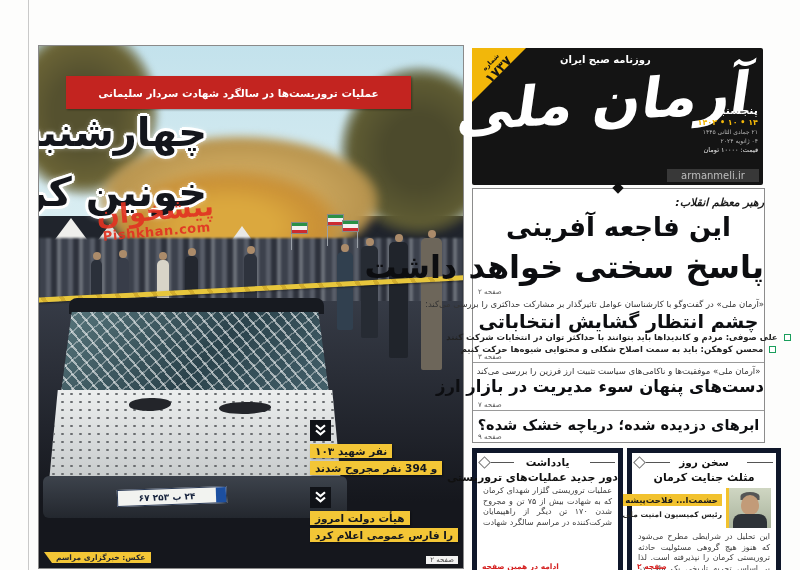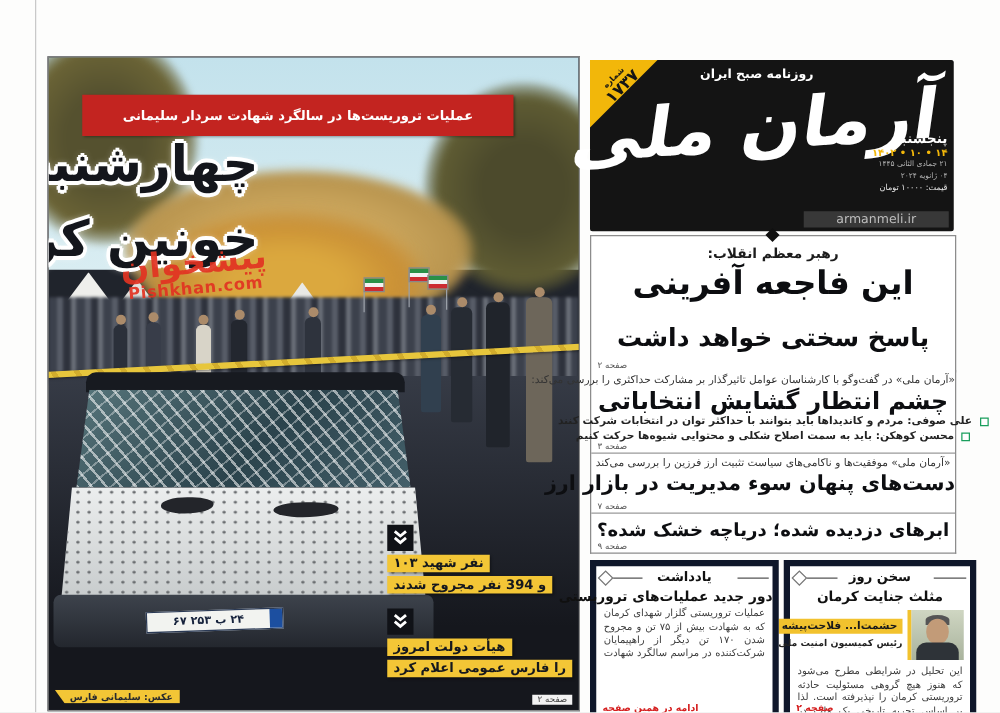--- a/index.html
+++ b/index.html
@@ -59,29 +59,29 @@
   #issue-txt{left:1px;top:9px;width:46px;text-align:center;transform:rotate(-45deg);color:#151515;line-height:1.05;}
   #issue-txt .lbl{font-size:6.5px;font-weight:bold;display:block;}
   #issue-txt .num{font-size:13px;font-weight:bold;display:block;letter-spacing:1px;}
   #tagline{left:88px;top:6px;color:#fff;font-size:10px;font-weight:bold;}
   #logo{right:14px;top:26px;color:#fff;font-size:56px;font-weight:bold;transform:skewX(-12deg) rotate(-4deg);white-space:nowrap;line-height:1;}
   #dateblock{left:6px;top:56px;width:62px;text-align:right;direction:rtl;right:auto;position:absolute;left:auto;right:5px;margin-left:32px;}
   #dateblock .wd{color:#fff;font-size:11px;font-weight:bold;line-height:13px;}
   #dateblock .df{color:#f2b70a;font-size:8px;font-weight:bold;line-height:11px;}
   #dateblock .dh,#dateblock .dg{color:#b5b5b5;font-size:6px;line-height:8.5px;}
   #dateblock .pr{color:#e8e8e8;font-size:6.5px;line-height:10px;}
-  #site{right:4px;bottom:3px;width:92px;background:#383838;color:#bdbdbd;font-size:10px;text-align:center;padding:1px 12px;direction:ltr;}
+  #site{right:4px;bottom:3px;width:92px;background:#383838;color:#bdbdbd;font-size:10px;text-align:center;padding:1px 0;direction:ltr;}
   
   .hbox{left:472px;width:291px;border:1px solid #8c8c8c;background:#fff;}
   #lead-box{top:188px;height:108px;}
   #lead-diamond{left:141px;top:-5px;width:8px;height:8px;background:#101010;transform:rotate(45deg);}
-  #lead-kicker{margin-top:7px;text-align:center;font-size:11px;font-weight:bold;color:#1c1c1c;}
+  #lead-kicker{margin-top:7px;font-size:11px;font-weight:bold;color:#1c1c1c;font-style:italic;}
   .big-hl{text-align:center;font-weight:bold;color:#0c0d10;white-space:nowrap;}
   #lead-h1{font-size:26px;margin-top:3px;}
-  #lead-h2{font-size:20px;margin-top:16px;}
+  #lead-h2{font-size:32px;margin-top:6px;}
   .pageref{position:absolute;right:auto;left:5px;bottom:1px;font-size:7px;color:#555;}
   #sections-box{top:296px;height:146px;border-top:none;}
   .sec{position:relative;}
   .sec+.sec{border-top:1px solid #9a9a9a;}
   .sec-kicker{text-align:center;font-size:8.5px;color:#333;padding-top:3px;white-space:nowrap;}
   .sec-hl{text-align:center;font-weight:bold;color:#0d0e11;white-space:nowrap;}
   #sec2{height:66px;}#sec3{height:47px;}#sec4{height:31px;}
   #sec2 .sec-hl{font-size:19px;margin-top:1px;}
   #sec3 .sec-hl{font-size:16.5px;margin-top:1px;}
   #sec4 .sec-hl{font-size:14.5px;margin-top:6px;}
@@ -180,21 +180,21 @@
       <span class="chev" style="margin-top:9px;">
         <svg width="15" height="15" viewBox="0 0 20 20">
             <path d="M4 3 L10 8 L16 3" stroke="#fff" stroke-width="3" fill="none"></path>
             <path d="M4 10 L10 15 L16 10" stroke="#fff" stroke-width="3" fill="none"></path>
           </svg>
       </span>
       <span class="stat">هیأت دولت امروز</span>
       <span class="stat">را فارس عمومی اعلام کرد</span>
     </div>
 
-    <div id="photo-credit" class="abs">عکس: سلیمانی فارس</div>
+    <div id="photo-credit" class="abs">عکس: خبرگزاری مراسم</div>
     <div id="photo-pageref" class="abs">صفحه ۲</div>
   </div>
 
   <div id="masthead" class="abs">
     <div id="issue-tri"></div>
     <div id="issue-txt" class="abs">
       <span class="lbl">شماره</span>
       <span class="num">۱۷۳۷</span>
     </div>
     <div id="tagline" class="abs">روزنامه صبح ایران</div>

